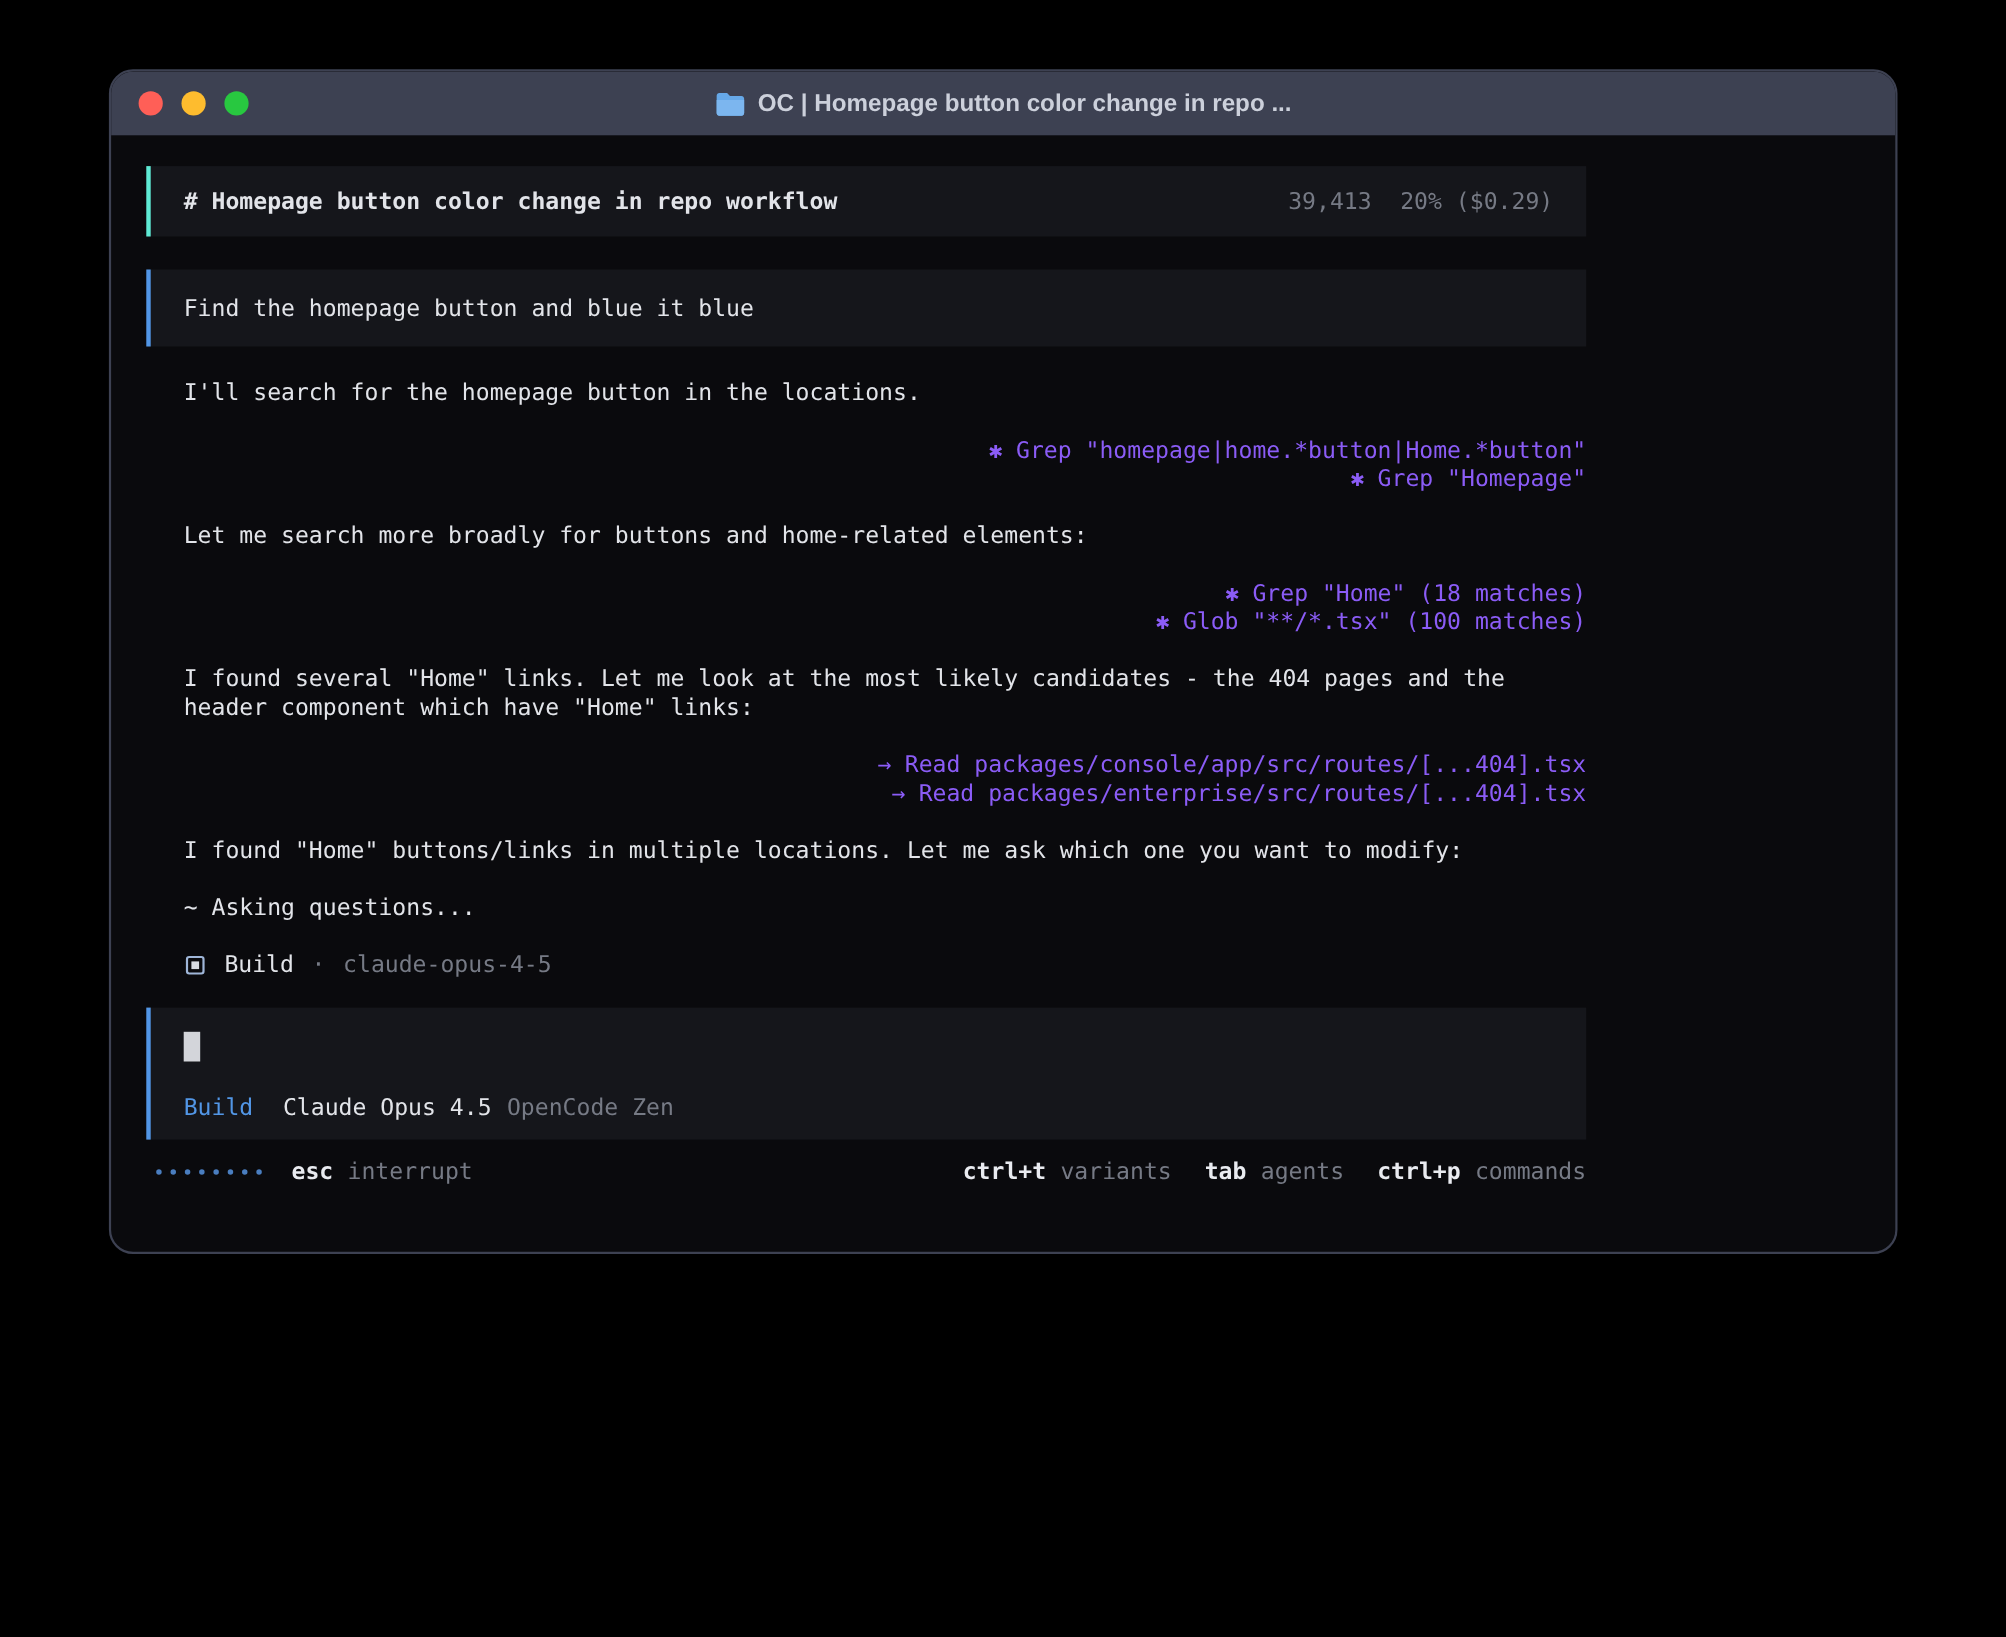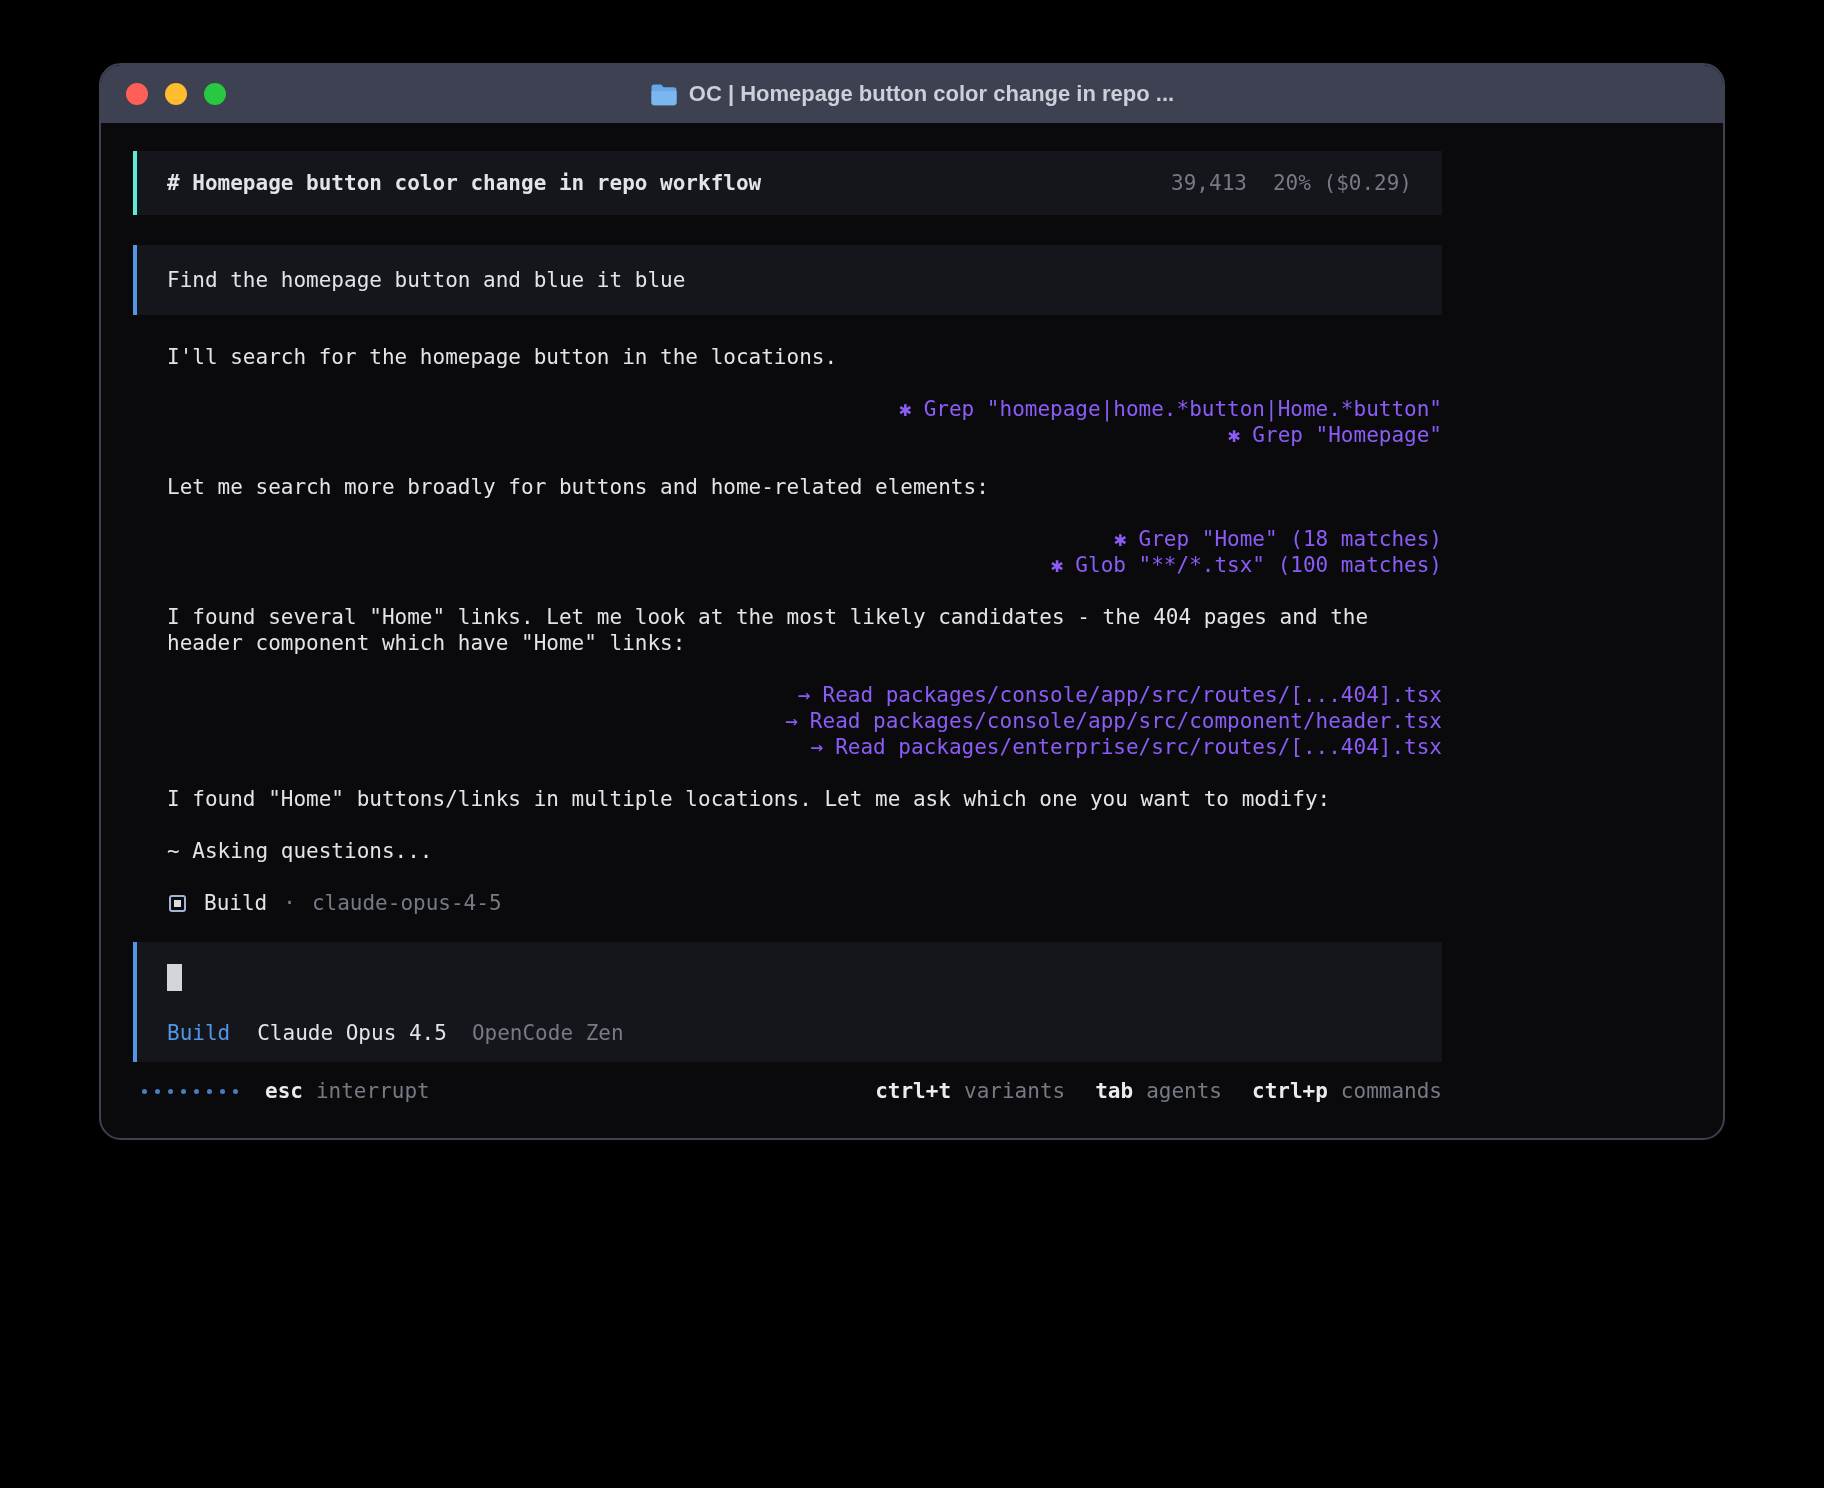--- a/index.html
+++ b/index.html
@@ -58,21 +58,21 @@
   .agent-dot { color:#767a85; margin:0 16px; }
   .agent-model { color:#767a85; }
 
   .input-block {
     height:120px; border-left:4px solid #5296e6; background:#15161b;
     padding:22px 30px 16px; display:flex; flex-direction:column; justify-content:space-between;
   }
   .cursor { width:15px; height:27px; background:#d3d5da; }
   .input-meta { display:flex; align-items:baseline; }
   .input-meta .model { color:#e2e4e9; margin-left:27px; }
-  .input-meta .provider { color:#767a85; margin-left:25px; }
+  .input-meta .provider { color:#767a85; margin-left:14px; }
 
   .footer {
     margin-top:16px; width:1309px; display:flex; align-items:center;
     justify-content:space-between; padding-left:9px;
   }
   .footer-left { display:flex; align-items:center; }
   .dots { display:flex; gap:8px; margin-right:27px; }
   .dot { width:5px; height:5px; border-radius:50%; background:#4a7ec0; }
   .key { font-weight:700; color:#e9ebf0; }
   .action { color:#767a85; margin-left:13px; }
@@ -129,21 +129,20 @@
 
         <div class="tool-group muted">
           <div><span class="tool-bullet">✱</span><span>Grep "Home" (18 matches)</span></div>
           <div><span class="tool-bullet">✱</span><span>Glob "**/*.tsx" (100 matches)</span></div>
         </div>
 
         <div>I found several "Home" links. Let me look at the most likely candidates - the 404 pages and the header component which have "Home" links:</div>
 
         <div class="tool-group muted">
           <div><span class="tool-bullet">→</span><span>Read packages/console/app/src/routes/[...404].tsx</span></div>
-          <div><span class="tool-bullet">→</span><span>Read packages/console/app/src/component/header.tsx</span></div>
           <div><span class="tool-bullet">→</span><span>Read packages/enterprise/src/routes/[...404].tsx</span></div>
         </div>
 
         <div>I found "Home" buttons/links in multiple locations. Let me ask which one you want to modify:</div>
 
         <div>~ Asking questions...</div>
 
         <div class="agent-line">
           <span class="agent-icon"></span>
           <span>Build</span>

